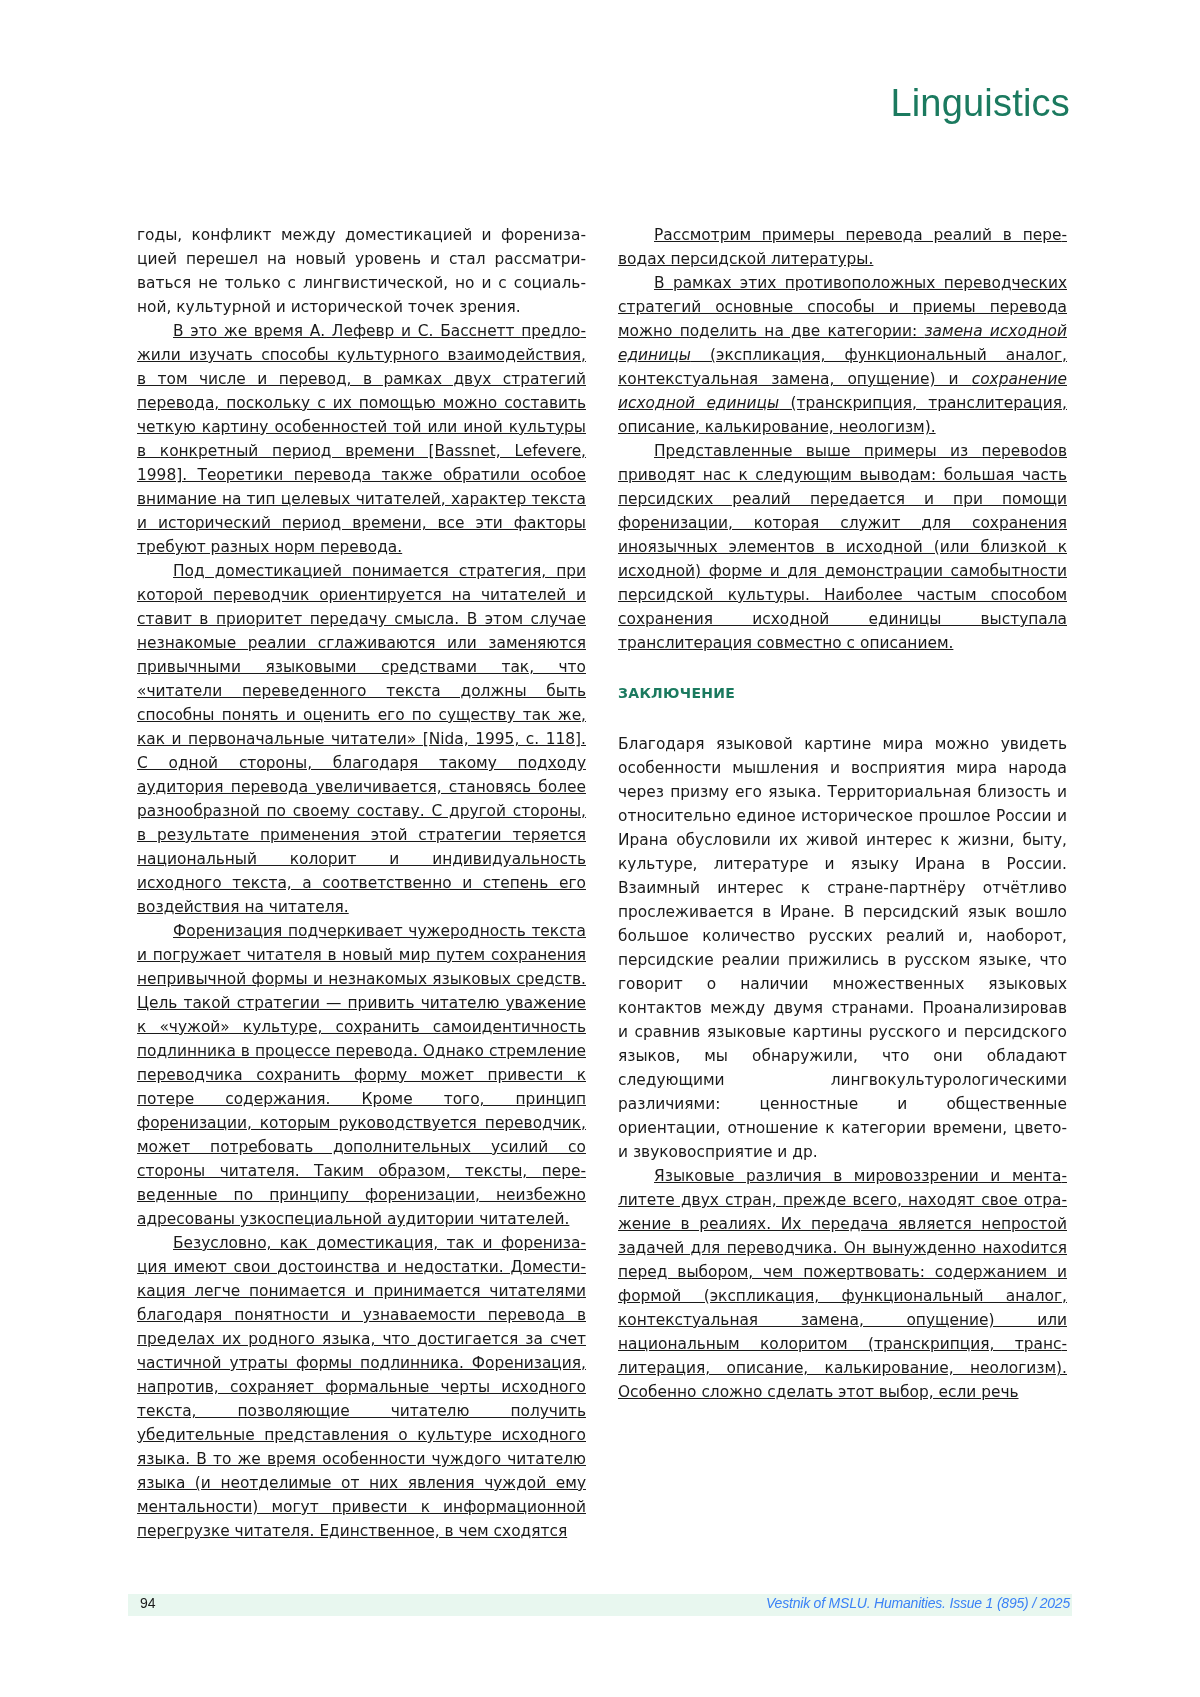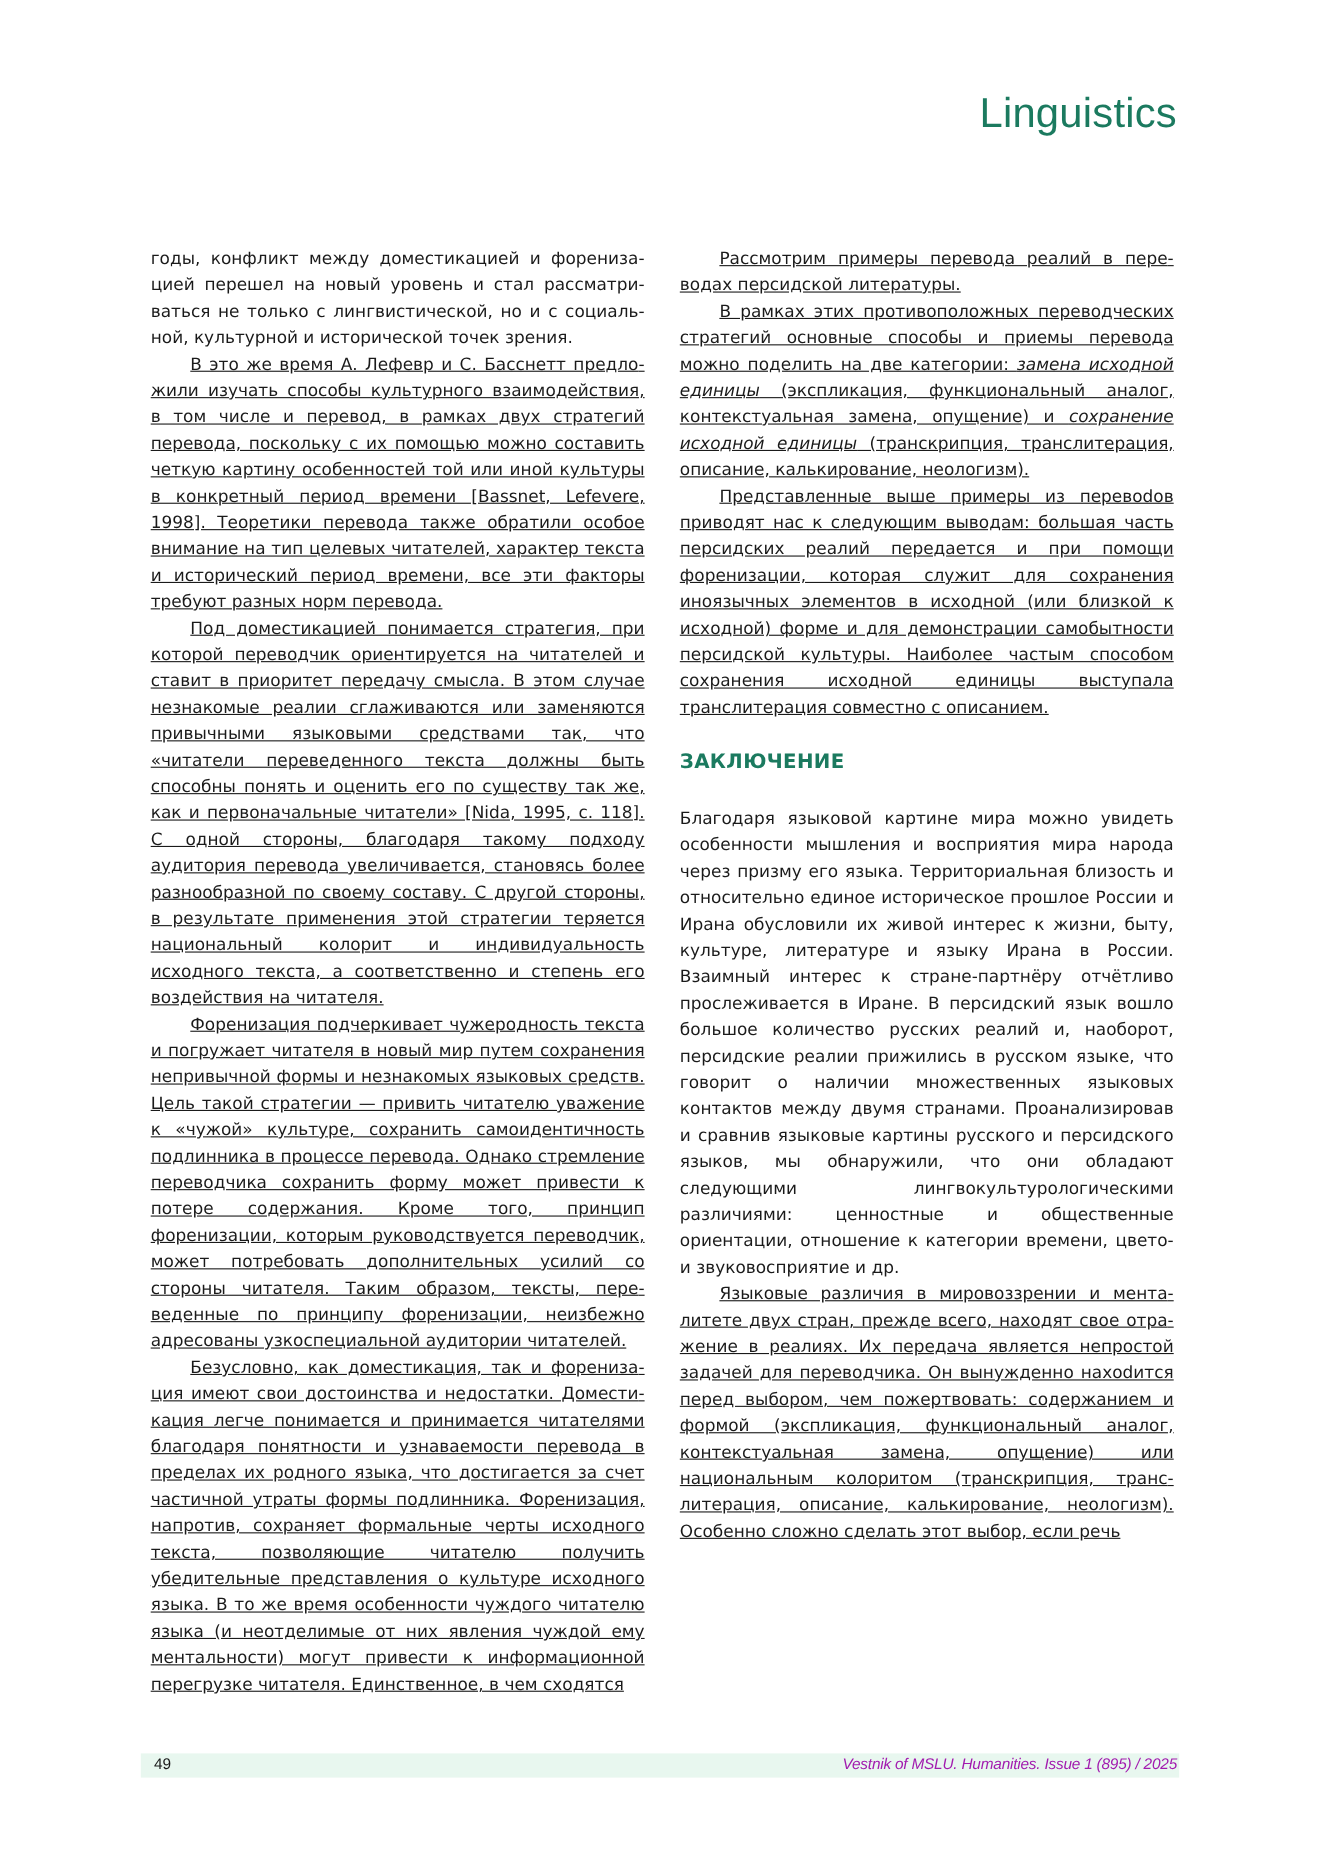--- a/index.html
+++ b/index.html
@@ -18,33 +18,33 @@
       font-size: 15.4px; line-height: 24px;
       text-align: justify; hyphens: manual; margin-top: 25px;
     }
     .col.left { left: 137px; width: 449px; }
     .col.right { left: 618px; width: 449px; }
     .col p { margin: 0; }
     .col p.indent { text-indent: 36px; text-decoration: underline; }
     .col em { font-style: italic; }
     .heading {
       margin: 26px 0 27px 0;
-      font-weight: bold; font-size: 18px; color: #1b7a5f; letter-spacing: 0.3px;
+      font-weight: bold; font-size: 14px; color: #1b7a5f; letter-spacing: 0.3px;
     }
     .footer-band {
       position: absolute; left: 128px; top: 1594px; width: 944px; height: 22px;
       background: #e8f7ef;
     }
     .footer-page {
       position: absolute; left: 140px; top: 1595px;
       font-family: "Liberation Sans", sans-serif; font-size: 14px; color: #1a1a1a;
     }
     .footer-journal {
       position: absolute; right: 130px; top: 1595px;
-      font-family: "Liberation Sans", sans-serif; font-size: 14px; font-style: italic; color: #a21caf;
+      font-family: "Liberation Sans", sans-serif; font-size: 14px; font-style: italic; color: #3b82f6;
       letter-spacing: -0.2px;
     }
   </style>
 </head>
 <body>
 
 <div class="section-label">Linguistics</div>
 
 <div class="col left">
   <p>годы, конфликт между доместикацией и форени­за­цией перешел на новый уровень и стал рассматри­ваться не только с лингвистической, но и с социаль­ной, культурной и исторической точек зрения.</p>
@@ -57,14 +57,14 @@
 <div class="col right">
   <p class="indent">Рассмотрим примеры перевода реалий в пере­водах персидской литературы.</p>
   <p class="indent"><span>В рамках этих противоположных переводче­ских стратегий основные способы и приемы пере­вода можно поделить на две категории: </span><em>замена исходной единицы</em><span> (экспликация, функциональный аналог, контекстуальная замена, опущение) и </span><em>сохра­нение исходной единицы</em><span> (транскрипция, транслите­рация, описание, калькирование, неологизм).</span></p>
   <p class="indent">Представленные выше примеры из перево­dов приводят нас к следующим выводам: большая часть персидских реалий передается и при помо­щи форенизации, которая служит для сохранения иноязычных элементов в исходной (или близкой к исходной) форме и для демонстрации самобыт­ности персидской культуры. Наиболее частым спо­собом сохранения исходной единицы выступала транслитерация совместно с описанием.</p>
   <div class="heading">ЗАКЛЮЧЕНИЕ</div>
   <p>Благодаря языковой картине мира можно увидеть особенности мышления и восприятия мира народа через призму его языка. Территориальная близость и относительно единое историческое прошлое России и Ирана обусловили их живой интерес к жизни, быту, культуре, литературе и языку Ира­на в России. Взаимный интерес к стране-партнёру отчётливо прослеживается в Иране. В персидский язык вошло большое количество русских реалий и, наоборот, персидские реалии прижились в рус­ском языке, что говорит о наличии множествен­ных языковых контактов между двумя странами. Проанализировав и сравнив языковые картины русского и персидского языков, мы обнаружили, что они обладают следующими лингвокультуроло­гическими различиями: ценностные и обществен­ные ориентации, отношение к категории времени, цвето- и звуковосприятие и др.</p>
   <p class="indent">Языковые различия в мировоззрении и мента­литете двух стран, прежде всего, находят свое отра­жение в реалиях. Их передача является непростой задачей для переводчика. Он вынужденно нахо­dится перед выбором, чем пожертвовать: содер­жанием и формой (экспликация, функциональный аналог, контекстуальная замена, опущение) или национальным колоритом (транскрипция, транс­литерация, описание, калькирование, неологизм). Особенно сложно сделать этот выбор, если речь</p>
 </div>
 
 <div class="footer-band"></div>
-<div class="footer-page">49</div>
+<div class="footer-page">94</div>
 <div class="footer-journal">Vestnik of MSLU. Humanities. Issue 1 (895) / 2025</div>
 
 </body></html>

